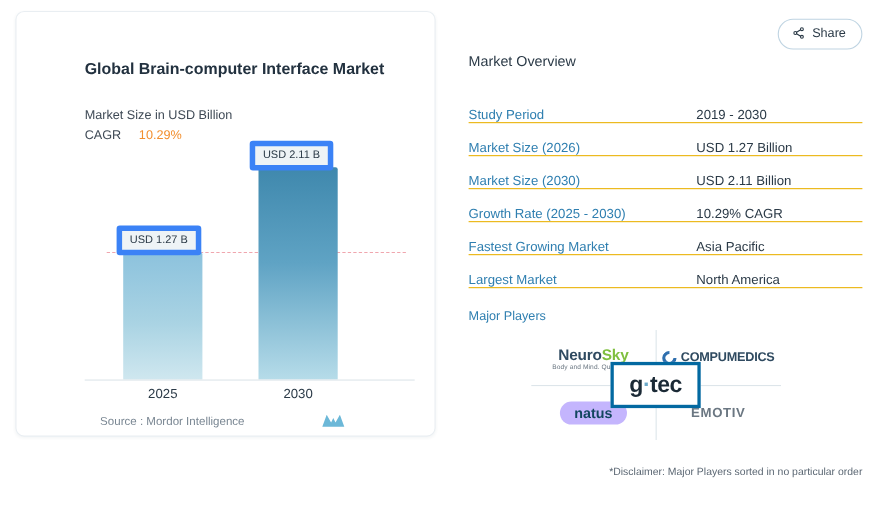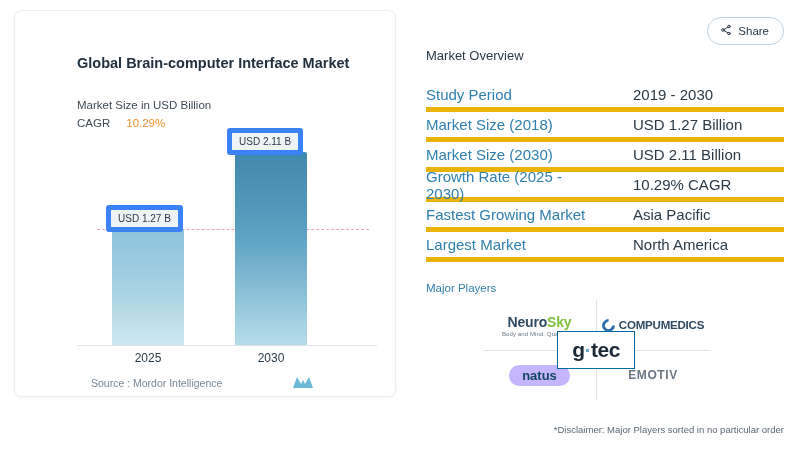--- a/index.html
+++ b/index.html
@@ -142,24 +142,24 @@
     color: #2b3a47;
   }
 
   #table {
     position: absolute;
     left: 426px; top: 82px;
     width: 358px;
   }
   .trow {
     display: flex;
-    align-items: center;
+    align-items: flex-end;
     height: 30px;
-    border-bottom: 5px solid #eab308;
-    font-size: 15px;
+    border-bottom: 1px solid #eab308;
+    font-size: 12px;
   }
   .tlabel {
     width: 167px;
     color: #2f7fb0;
   }
   .tvalue {
     flex: 1;
     color: #2b3a47;
     margin-left: 40px;
   }
@@ -201,21 +201,21 @@
   .compu-text { font-size: 11.5px; font-weight: bold; color: #2f4a60; letter-spacing: -0.2px; }
 
   .natus-pill {
     background: #c4b5fd; color: #12465f;
     font-size: 13px; font-weight: bold;
     border-radius: 11px; padding: 3px 13px;
   }
 
   .gtec-box {
     background: #ffffff;
-    border: 1px solid #0369a1;
+    border: 3px solid #0369a1;
     padding: 6px 14px;
     font-size: 21px; font-weight: bold;
     color: #1b2a36;
     letter-spacing: -0.5px;
   }
   .gtec-box .dot { color: #6aa9c9; }
 
   .emotiv-text { font-size: 12px; font-weight: bold; color: #6b7782; letter-spacing: 0.6px; }
 
   #disclaimer {
@@ -276,21 +276,21 @@
   </div>
 
   <div id="overview-title">Market Overview</div>
 
   <div id="table">
     <div class="trow">
       <div class="tlabel">Study Period</div>
       <div class="tvalue">2019 - 2030</div>
     </div>
     <div class="trow">
-      <div class="tlabel">Market Size (2018)</div>
+      <div class="tlabel">Market Size (2026)</div>
       <div class="tvalue">USD 1.27 Billion</div>
     </div>
     <div class="trow">
       <div class="tlabel">Market Size (2030)</div>
       <div class="tvalue">USD 2.11 Billion</div>
     </div>
     <div class="trow">
       <div class="tlabel">Growth Rate (2025 - 2030)</div>
       <div class="tvalue">10.29% CAGR</div>
     </div>

